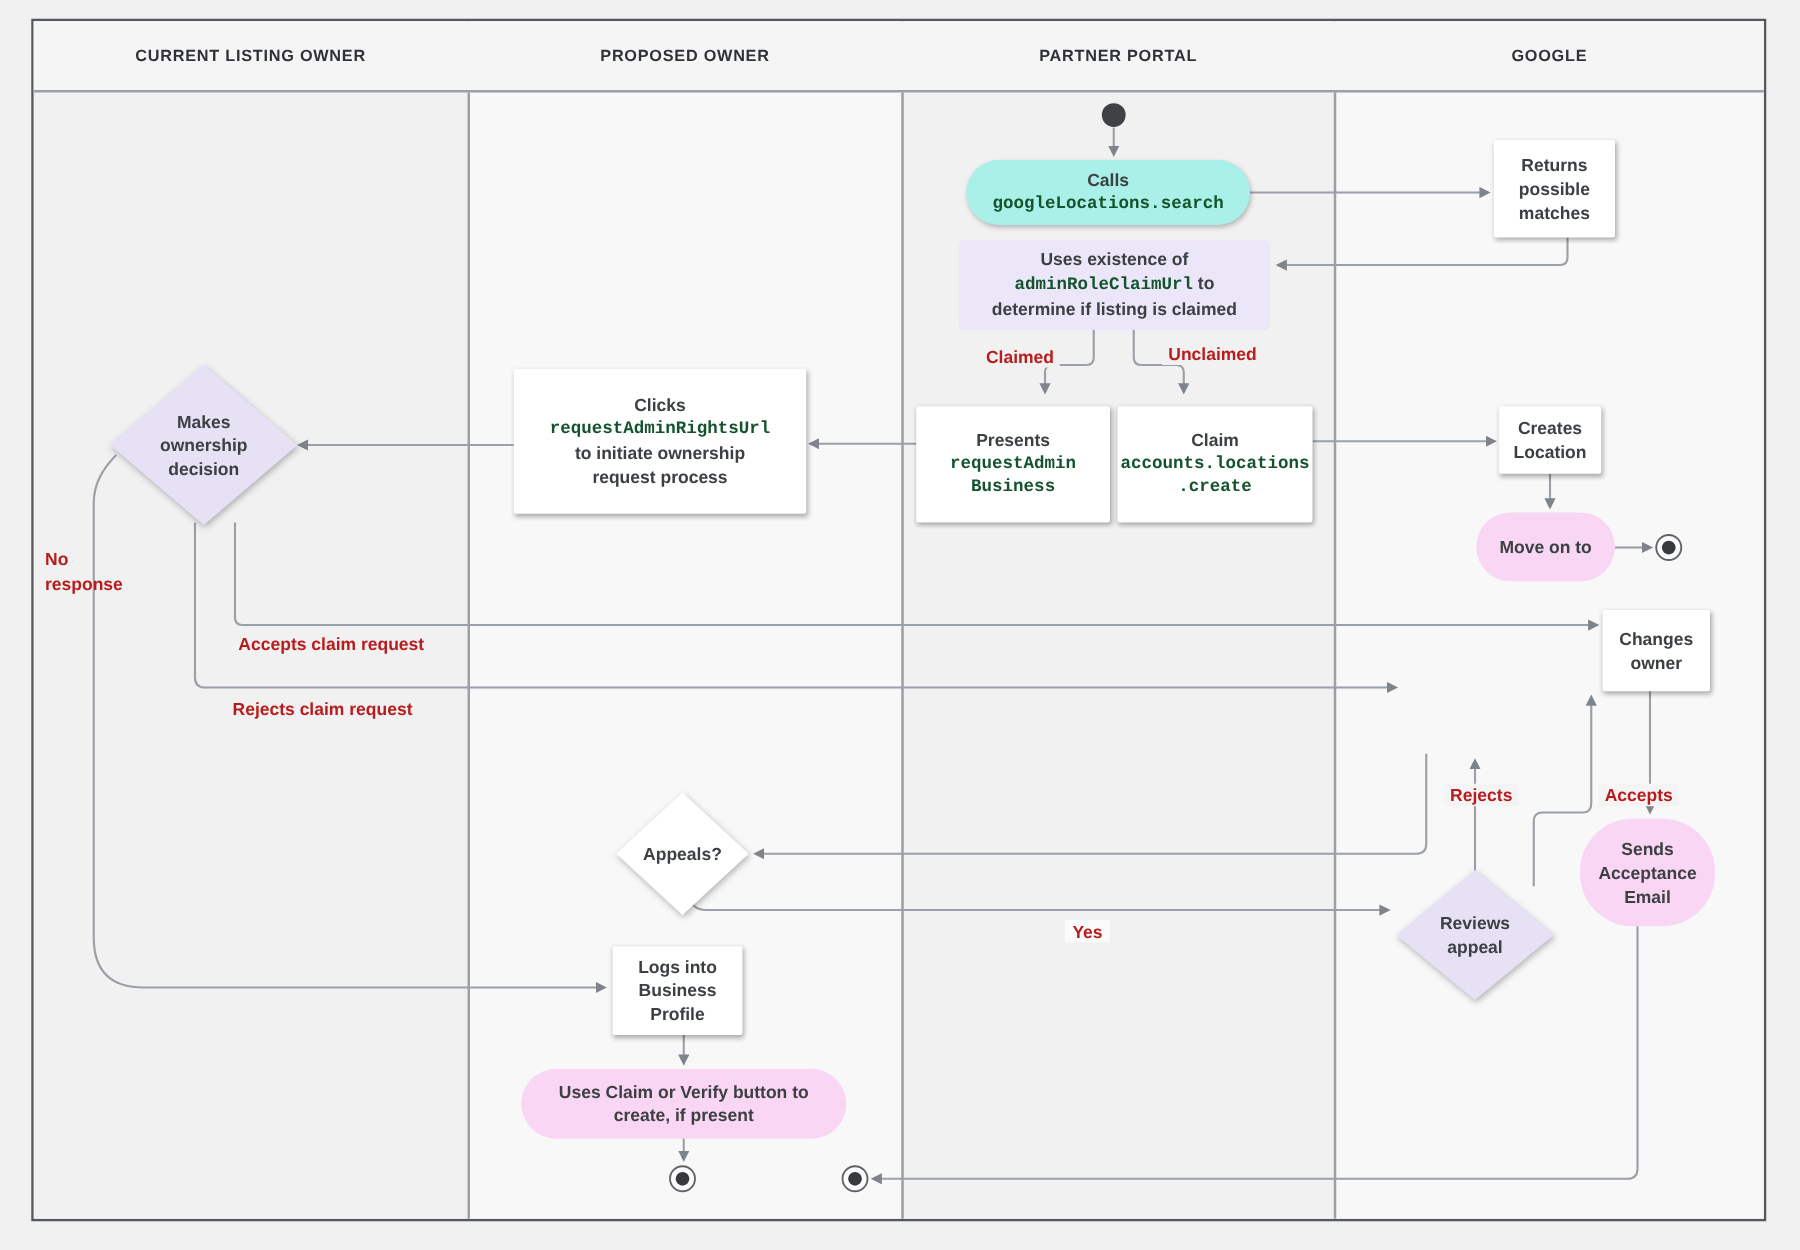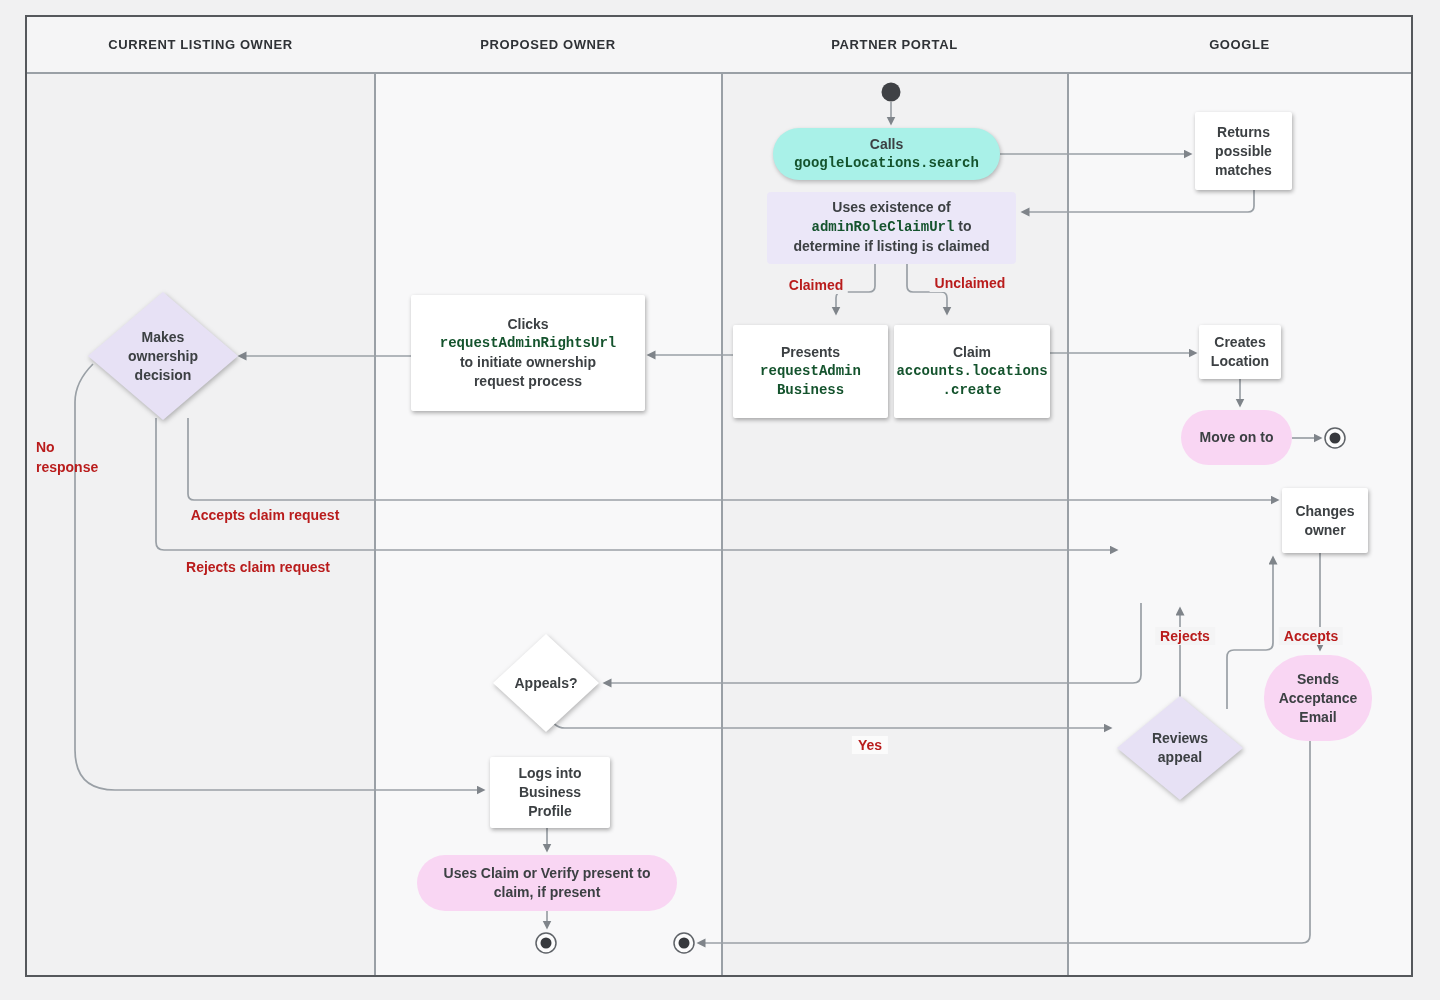--- a/index.html
+++ b/index.html
@@ -174,26 +174,26 @@
 
   <div class="diamond" style="left:1117px;top:696px;width:126px;height:104px;">
     <div class="dshape lavd"></div>
     <div class="dtext" style="width:72px;">Reviews appeal</div>
   </div>
 
   <div class="node blob" style="left:1264px;top:655px;width:108px;height:86px;">
     <div class="wrapbox" style="width:94px;">Sends Acceptance Email</div>
   </div>
 
-  <div class="node card" style="left:490px;top:757px;width:120px;height:71px;">
+  <div class="node card" style="left:490px;top:757px;width:104px;height:71px;">
     <div class="wrapbox" style="width:80px;">Logs into Business Profile</div>
   </div>
 
   <div class="node pill pink" style="left:417px;top:855px;width:260px;height:56px;">
-    <div class="wrapbox" style="width:236px;">Uses Claim or Verify present to claim, if present</div>
+    <div class="wrapbox" style="width:236px;">Uses Claim or Verify button to create, if present</div>
   </div>
 
   <div class="elabel bg-odd" style="left:816px;top:285px;">Claimed</div>
   <div class="elabel bg-odd" style="left:970px;top:283px;">Unclaimed</div>
   <div class="elabel wrap" style="left:76px;top:457px;">No response</div>
   <div class="elabel" style="left:265px;top:515px;">Accepts claim request</div>
   <div class="elabel" style="left:258px;top:567px;">Rejects claim request</div>
   <div class="elabel bg-even" style="left:1185px;top:636px;">Rejects</div>
   <div class="elabel bg-even" style="left:1285px;top:636px;margin-left:26px;">Accepts</div>
   <div class="elabel bg-white" style="left:870px;top:745px;">Yes</div>

